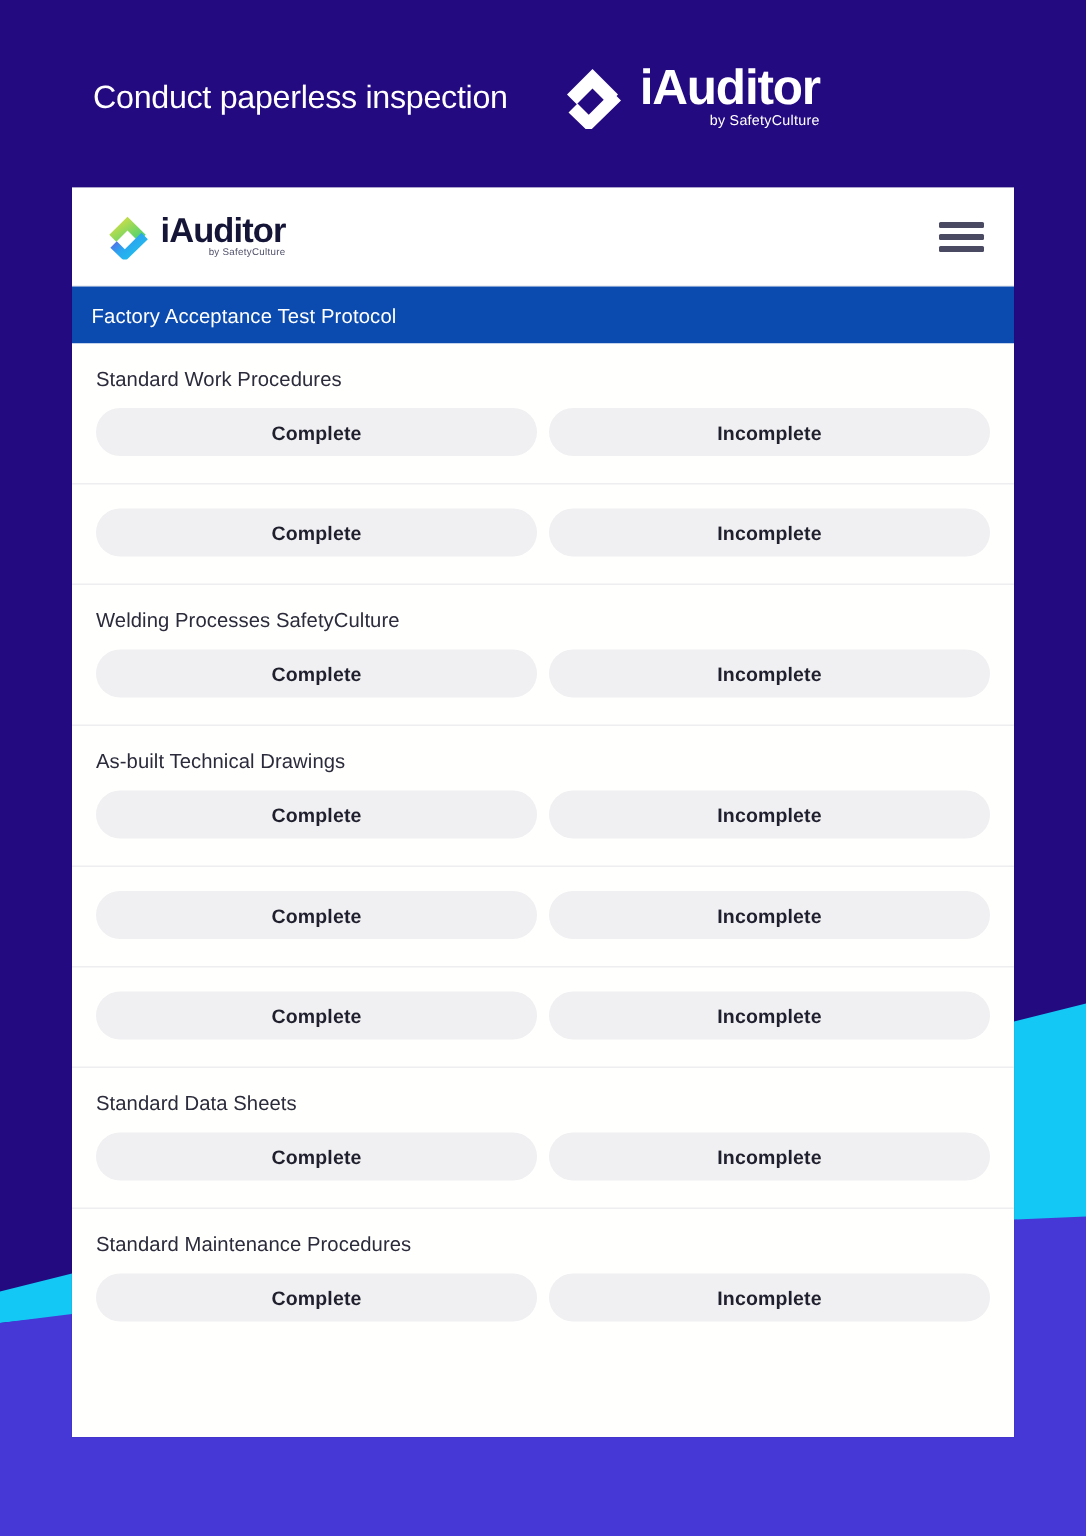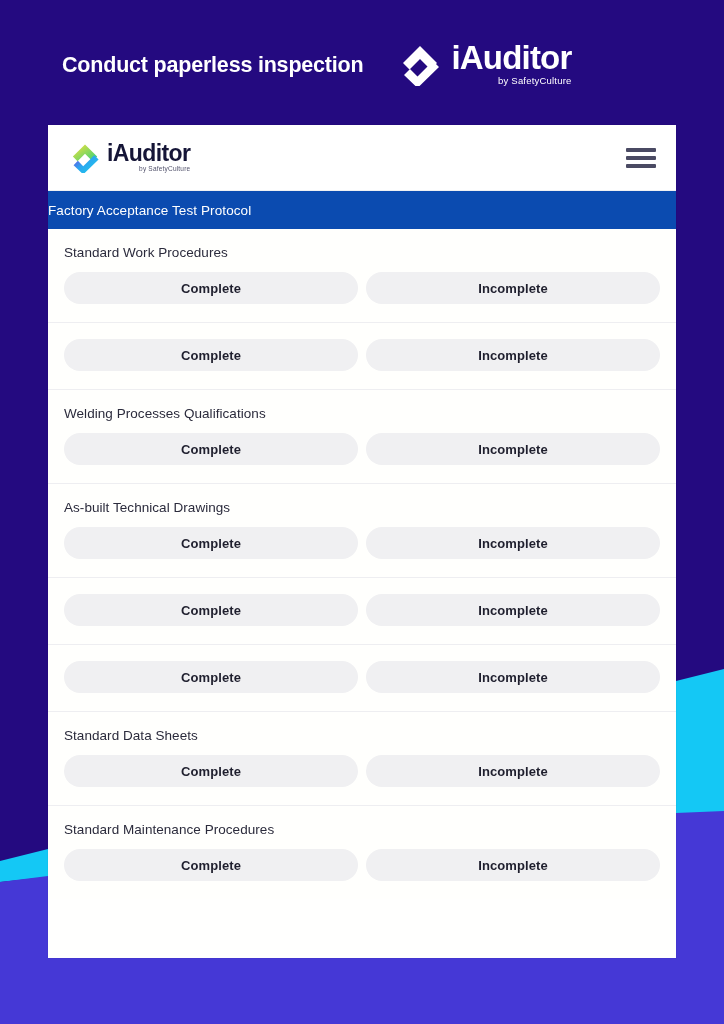--- a/index.html
+++ b/index.html
@@ -24,21 +24,21 @@
     left: 0; top: 0;
     width: 724px; height: 125px;
     display: flex;
     align-items: center;
     padding: 0 44px 0 62px;
     z-index: 5;
   }
   .promo-title {
     color: #ffffff;
     font-size: 21.5px;
-    font-weight: bold;
+    font-weight: normal;
     letter-spacing: -0.2px;
     white-space: nowrap;
     margin-top: 6px;
   }
   .promo-logo {
     display: flex;
     align-items: center;
     margin-left: 36px;
     margin-top: 4px;
   }
@@ -106,21 +106,21 @@
   .hamburger span {
     display: block; width: 30px; height: 4px;
     background: #4a4a63; border-radius: 1px;
   }
 
   .protocol-bar {
     height: 38px;
     background: #0b4bb0;
     display: flex;
     align-items: center;
-    padding-left: 0;
+    padding-left: 13px;
   }
   .protocol-bar .label {
     color: #ffffff;
     font-size: 13.5px;
     letter-spacing: 0.1px;
   }
 
   .item-list { background: #fffffd; }
   .item-row {
     padding: 16px 16px 18px 16px;
@@ -231,21 +231,21 @@
             <button class="choice-btn">Incomplete</button>
           </div>
         </div>
         <div class="item-row">
           <div class="choice-row">
             <button class="choice-btn">Complete</button>
             <button class="choice-btn">Incomplete</button>
           </div>
         </div>
         <div class="item-row">
-          <div class="item-label">Welding Processes Qualifications</div>
+          <div class="item-label">Welding Processes SafetyCulture</div>
           <div class="choice-row">
             <button class="choice-btn">Complete</button>
             <button class="choice-btn">Incomplete</button>
           </div>
         </div>
         <div class="item-row">
           <div class="item-label">As-built Technical Drawings</div>
           <div class="choice-row">
             <button class="choice-btn">Complete</button>
             <button class="choice-btn">Incomplete</button>

